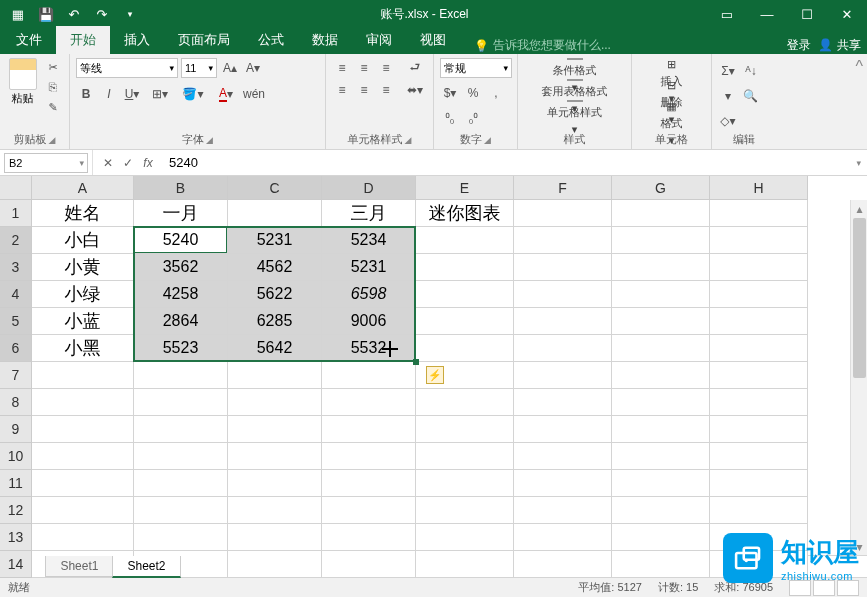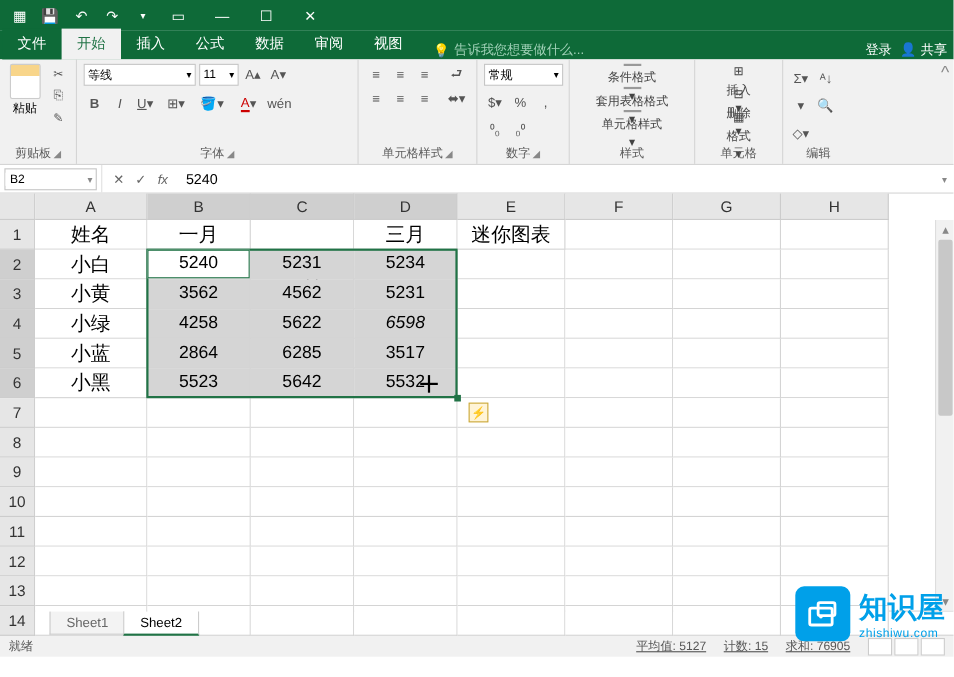--- a/index.html
+++ b/index.html
@@ -76,21 +76,21 @@
 
 .sheet-tabs { height: 22px; background: #fff; border-top: 1px solid #d5d5d5; display: flex; align-items: center; padding-left: 8px; }
 .sheet-nav { display: flex; gap: 8px; color: #888; font-size: 10px; padding-right: 14px; }
 .sheet-tab { padding: 3px 14px; border: 1px solid #ccc; border-top: none; font-size: 12px; background: #fff; position: relative; margin-right: -1px; }
 .sheet-tab.active { border-bottom: 2px solid #217346; background: #fff; font-weight: 500; }
 .sheet-tab.inactive { background: #f3f3f3; color: #666; }
 .add-sheet { width: 22px; text-align: center; color: #666; }
 
 
 .statusbar { height: 20px; background: #f1f1f1; border-top: 1px solid #d5d5d5; display: flex; align-items: center; font-size: 11px; color: #555; padding: 0 8px; }
-.statusbar .stats { margin-left: auto; display: flex; gap: 16px; text-decoration: underline; }
+.statusbar .stats { margin-left: auto; display: flex; gap: 16px; }
 .zoom-ctrl { display: flex; align-items: center; gap: 4px; margin-left: 16px; }
 .zoom-icons { display: flex; gap: 2px; }
 .zi { width: 22px; height: 16px; border: 1px solid #ccc; background: #fff; }
 
 
 .watermark { position: absolute; right: 8px; bottom: 32px; display: flex; align-items: center; gap: 8px; }
 .wm-icon { width: 50px; height: 50px; background: #00a0e9; border-radius: 8px; display: flex; align-items: center; justify-content: center; }
 .wm-icon svg { width: 34px; height: 34px; }
 .wm-text { color: #00a0e9; }
 .wm-text .cn { font-size: 26px; font-weight: bold; }
@@ -105,32 +105,34 @@
 <body>
 
 <div class="titlebar">
   <div class="qat">
     <div class="qat-btn">▦</div>
     <div class="qat-btn">💾</div>
     <div class="qat-btn">↶</div>
     <div class="qat-btn">↷</div>
     <div class="qat-btn" style="font-size:9px">▾</div>
   </div>
+  <div class="title-center">账号.xlsx - Excel</div>
   <div class="win-btns">
     <div class="win-btn">▭</div>
     <div class="win-btn">—</div>
     <div class="win-btn">☐</div>
     <div class="win-btn">✕</div>
   </div>
 </div>
 
 <div class="ribbon-tabs">
   <div class="ribbon-tab file">文件</div>
   <div class="ribbon-tab active">开始</div>
   <div class="ribbon-tab">插入</div>
+  <div class="ribbon-tab">页面布局</div>
   <div class="ribbon-tab">公式</div>
   <div class="ribbon-tab">数据</div>
   <div class="ribbon-tab">审阅</div>
   <div class="ribbon-tab">视图</div>
   <div class="tell-me">
       <span>💡</span>
       <span>告诉我您想要做什么...</span>
     </div>
   <div class="ribbon-right">
     <span>登录</span>
@@ -441,21 +443,21 @@
       <div class="cell sel" style="left: 102px; top: 54px; width: 94px; height: 27px;">3562</div>
       <div class="cell sel" style="left: 196px; top: 54px; width: 94px; height: 27px;">4562</div>
       <div class="cell sel" style="left: 290px; top: 54px; width: 94px; height: 27px;">5231</div>
       <div class="cell header-data" style="left: 0px; top: 81px; width: 102px; height: 27px;">小绿</div>
       <div class="cell sel" style="left: 102px; top: 81px; width: 94px; height: 27px;">4258</div>
       <div class="cell sel" style="left: 196px; top: 81px; width: 94px; height: 27px;">5622</div>
       <div class="cell sel" style="left: 290px; top: 81px; width: 94px; height: 27px; font-style: italic;">6598</div>
       <div class="cell header-data" style="left: 0px; top: 108px; width: 102px; height: 27px;">小蓝</div>
       <div class="cell sel" style="left: 102px; top: 108px; width: 94px; height: 27px;">2864</div>
       <div class="cell sel" style="left: 196px; top: 108px; width: 94px; height: 27px;">6285</div>
-      <div class="cell sel" style="left: 290px; top: 108px; width: 94px; height: 27px;">3517</div>
+      <div class="cell sel" style="left: 290px; top: 108px; width: 94px; height: 27px;">9006</div>
       <div class="cell header-data" style="left: 0px; top: 135px; width: 102px; height: 27px;">小黑</div>
       <div class="cell sel" style="left: 102px; top: 135px; width: 94px; height: 27px;">5523</div>
       <div class="cell sel" style="left: 196px; top: 135px; width: 94px; height: 27px;">5642</div>
       <div class="cell sel" style="left: 290px; top: 135px; width: 94px; height: 27px;">5532</div>
       <div class="sel-border" style="left: 101px; top: 26px; width: 283px; height: 136px;"></div>
       <div class="active-cell" style="left: 102px; top: 27px; width: 93px; height: 26px;">5240</div>
       <div class="sel-handle" style="left: 381px; top: 159px;"></div>
       <div class="smart-tag" style="left: 394px; top: 166px;">⚡</div>
       <div class="cursor-cross" style="left: 350px; top: 141px;"></div>
     </div>

